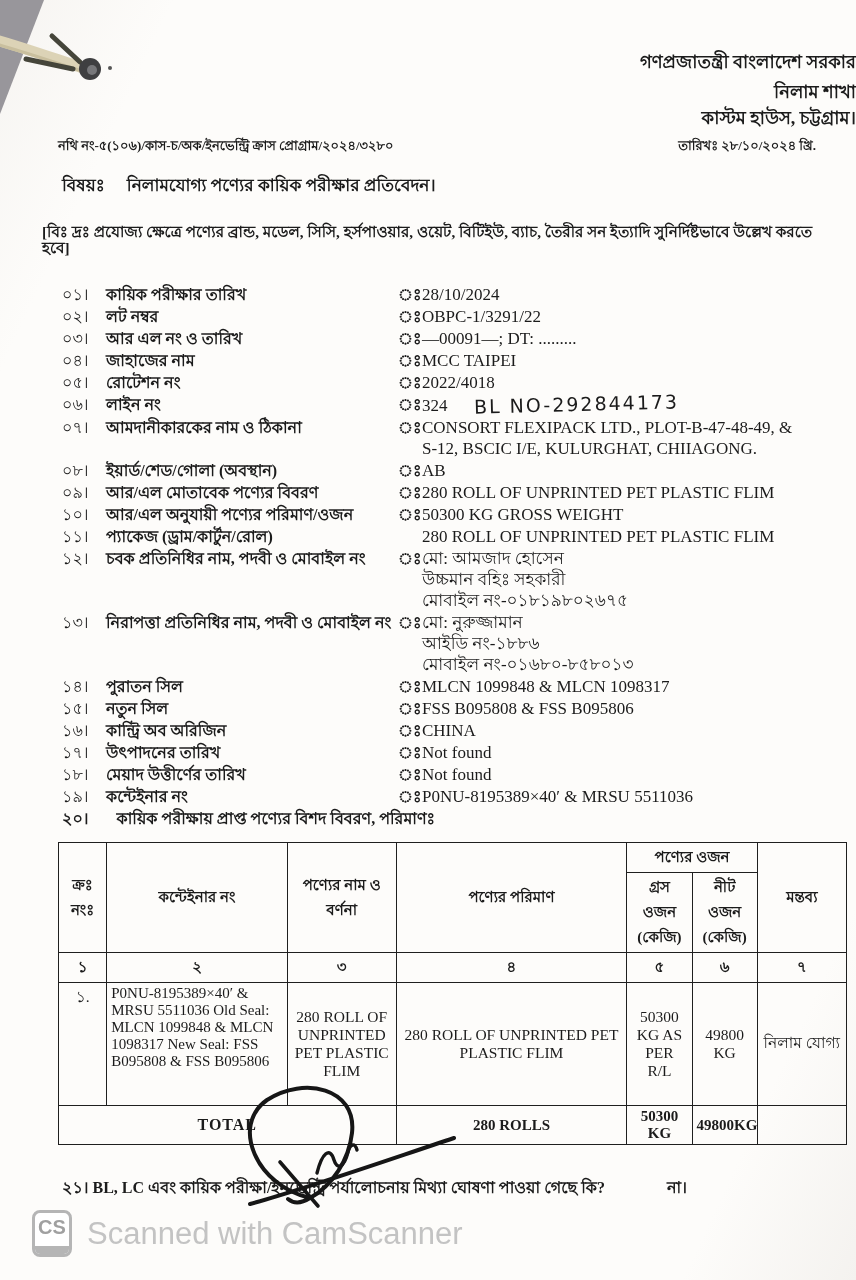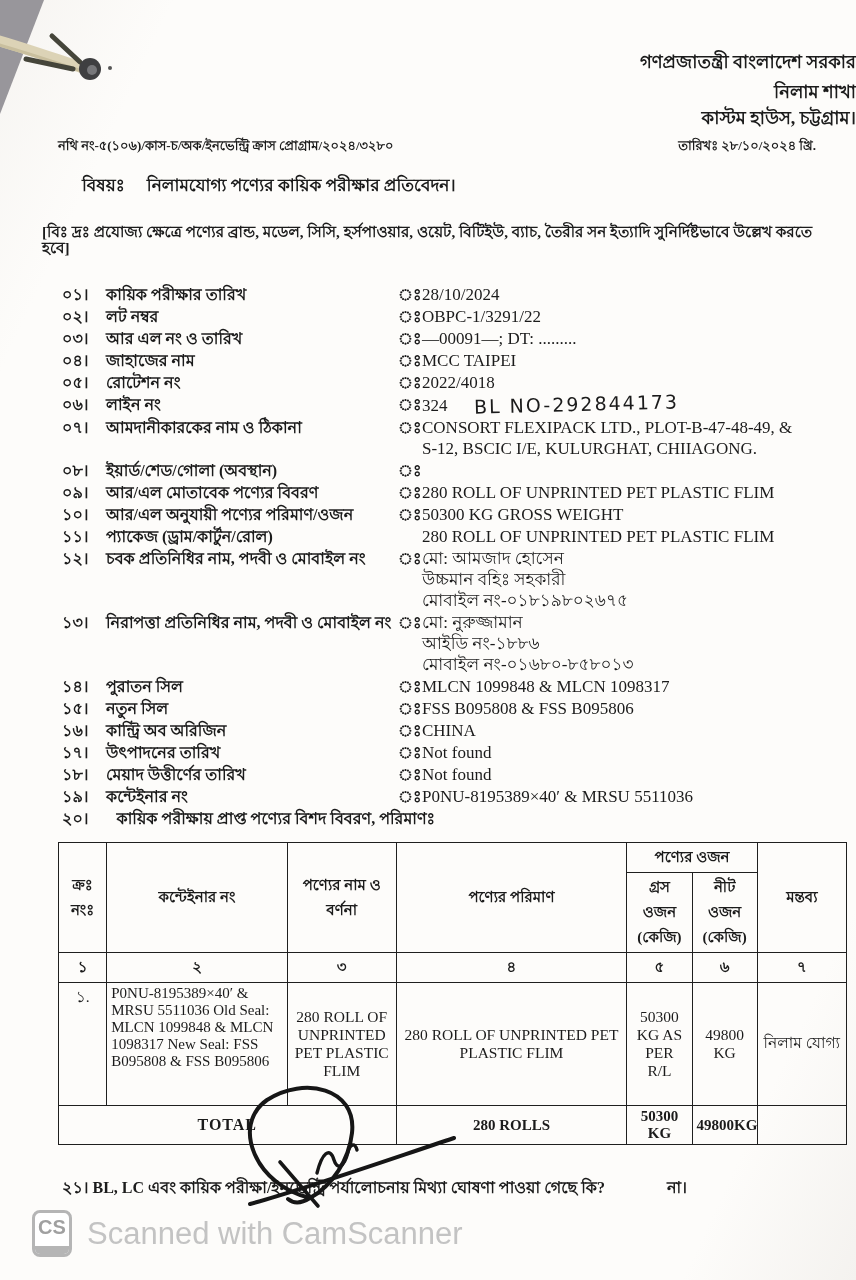--- a/index.html
+++ b/index.html
@@ -9,27 +9,27 @@
     font-family:"Liberation Serif", serif;
     color:#1b1b1b;
   }
   .page{position:absolute;inset:0;background:linear-gradient(115deg,#f6f4f1 0%,#fdfcfa 12%,#fdfcfa 88%,#f4f2ef 100%);}
   
   .hdr{position:absolute;left:0;width:856px;text-align:right;font-weight:bold;font-size:18px;}
   .hdr1{top:48px;}
   .hdr2{top:78px;}
   .hdr3{top:104px;}
   .refrow{position:absolute;top:136px;left:58px;right:40px;display:flex;justify-content:space-between;font-weight:bold;font-size:13px;}
-  .subject{position:absolute;top:172px;left:62px;font-weight:bold;font-size:17px;margin-left:20px;}
+  .subject{position:absolute;top:172px;left:62px;font-weight:bold;font-size:17px;}
   .subject .sublabel{margin-right:22px;}
   .note{position:absolute;top:224px;left:42px;width:778px;font-weight:bold;font-size:15.2px;line-height:16px;}
   
   .items{position:absolute;top:284px;left:0;width:830px;font-size:16px;line-height:21px;}
   .item{display:grid;grid-template-columns:44px 292px 24px 1fr;padding-left:62px;align-items:start;margin-bottom:1px;}
-  .item .no{font-weight:bold;}
+  .item .no{font-weight:normal;}
   .item .lbl{font-weight:bold;}
   .item .sep{font-weight:bold;text-align:left;}
   .item .val{font-size:17px;}
   .item .vline{display:block;}
   .gap-before{}
   .handwritten{
     font-family:"DejaVu Sans", sans-serif;
     font-size:19px;letter-spacing:2px;font-weight:500;
     display:inline-block;transform:rotate(-1.5deg);margin-left:26px;
   }
@@ -143,20 +143,23 @@
       <span class="sep">ঃ</span>
       <span class="val">
         <span class="vline">CONSORT FLEXIPACK LTD., PLOT-B-47-48-49, &amp;</span>
         <span class="vline">S-12, BSCIC I/E, KULURGHAT, CHIIAGONG.</span>
       </span>
     </div>
     <div class="item">
       <span class="no">০৮।</span>
       <span class="lbl">ইয়ার্ড/শেড/গোলা (অবস্থান)</span>
       <span class="sep">ঃ</span>
+      <span class="val">
+          <span class="vline">AB</span>
+        </span>
     </div>
     <div class="item">
       <span class="no">০৯।</span>
       <span class="lbl">আর/এল মোতাবেক পণ্যের বিবরণ</span>
       <span class="sep">ঃ</span>
       <span class="val">
           <span class="vline">280 ROLL OF UNPRINTED PET PLASTIC FLIM</span>
         </span>
     </div>
     <div class="item">

